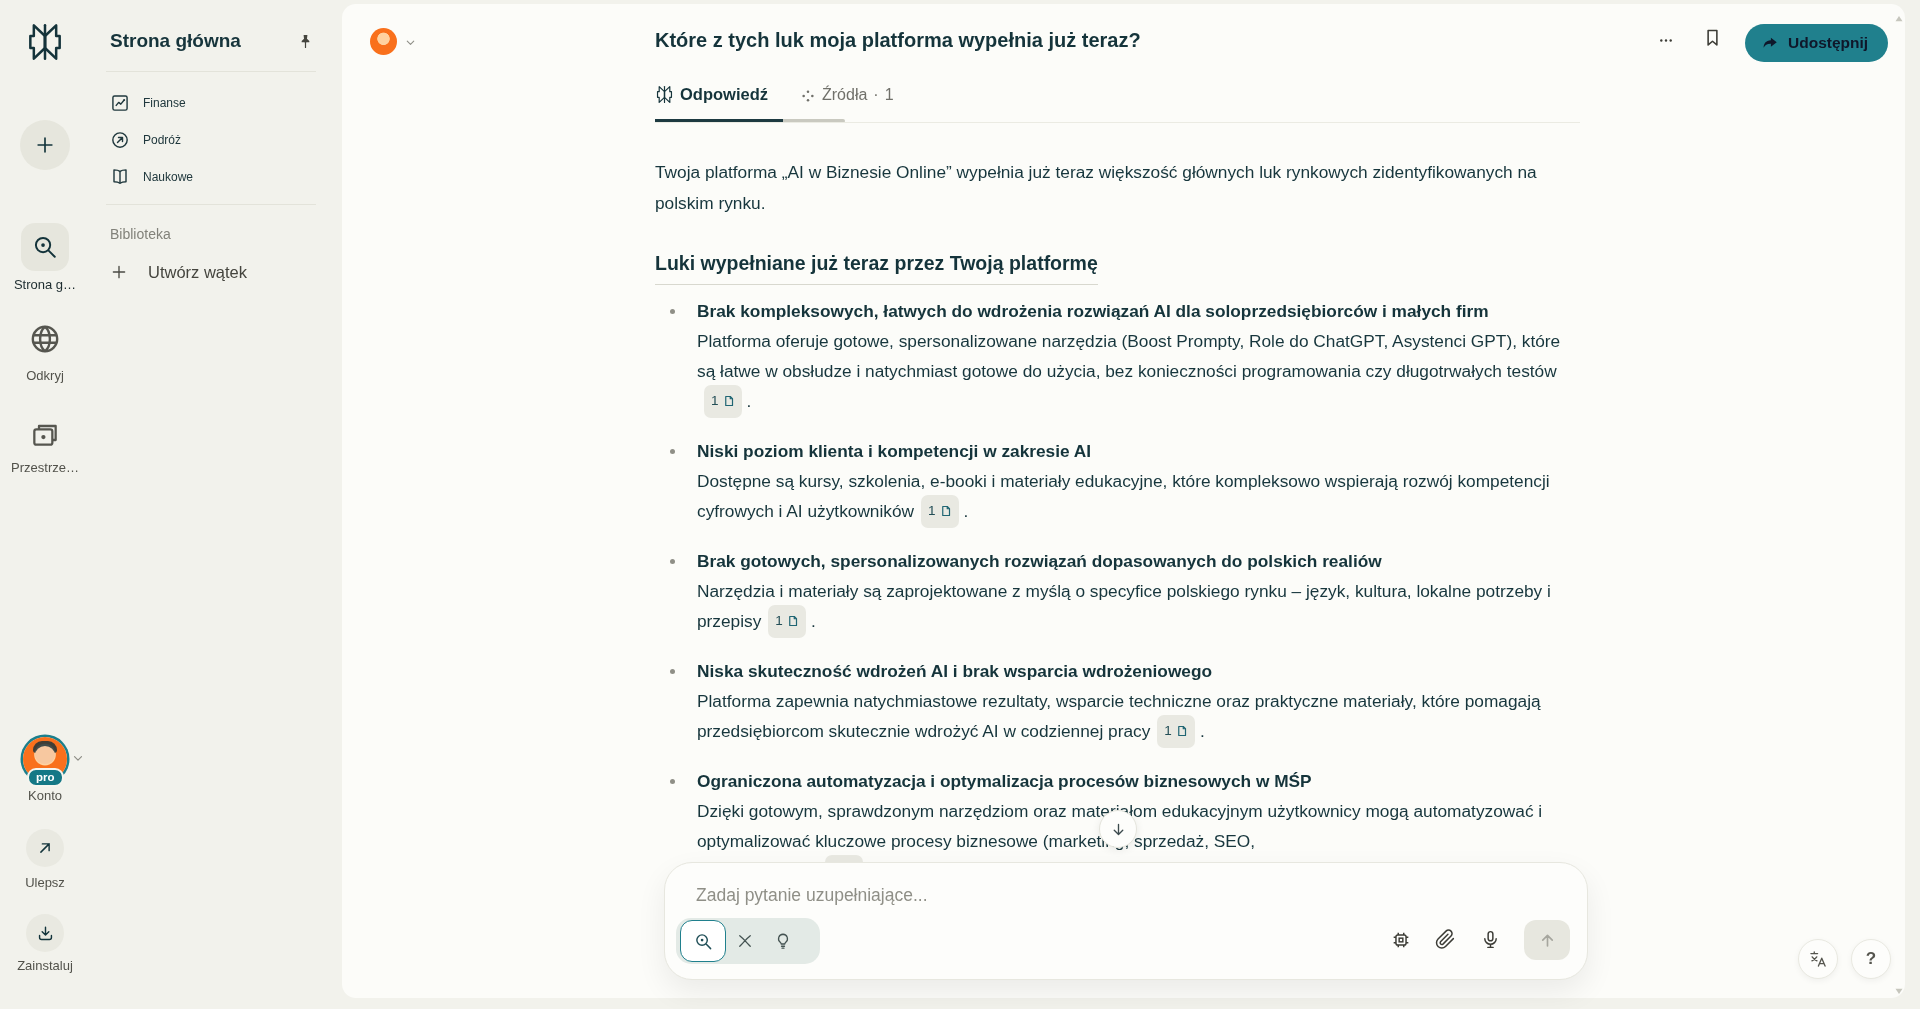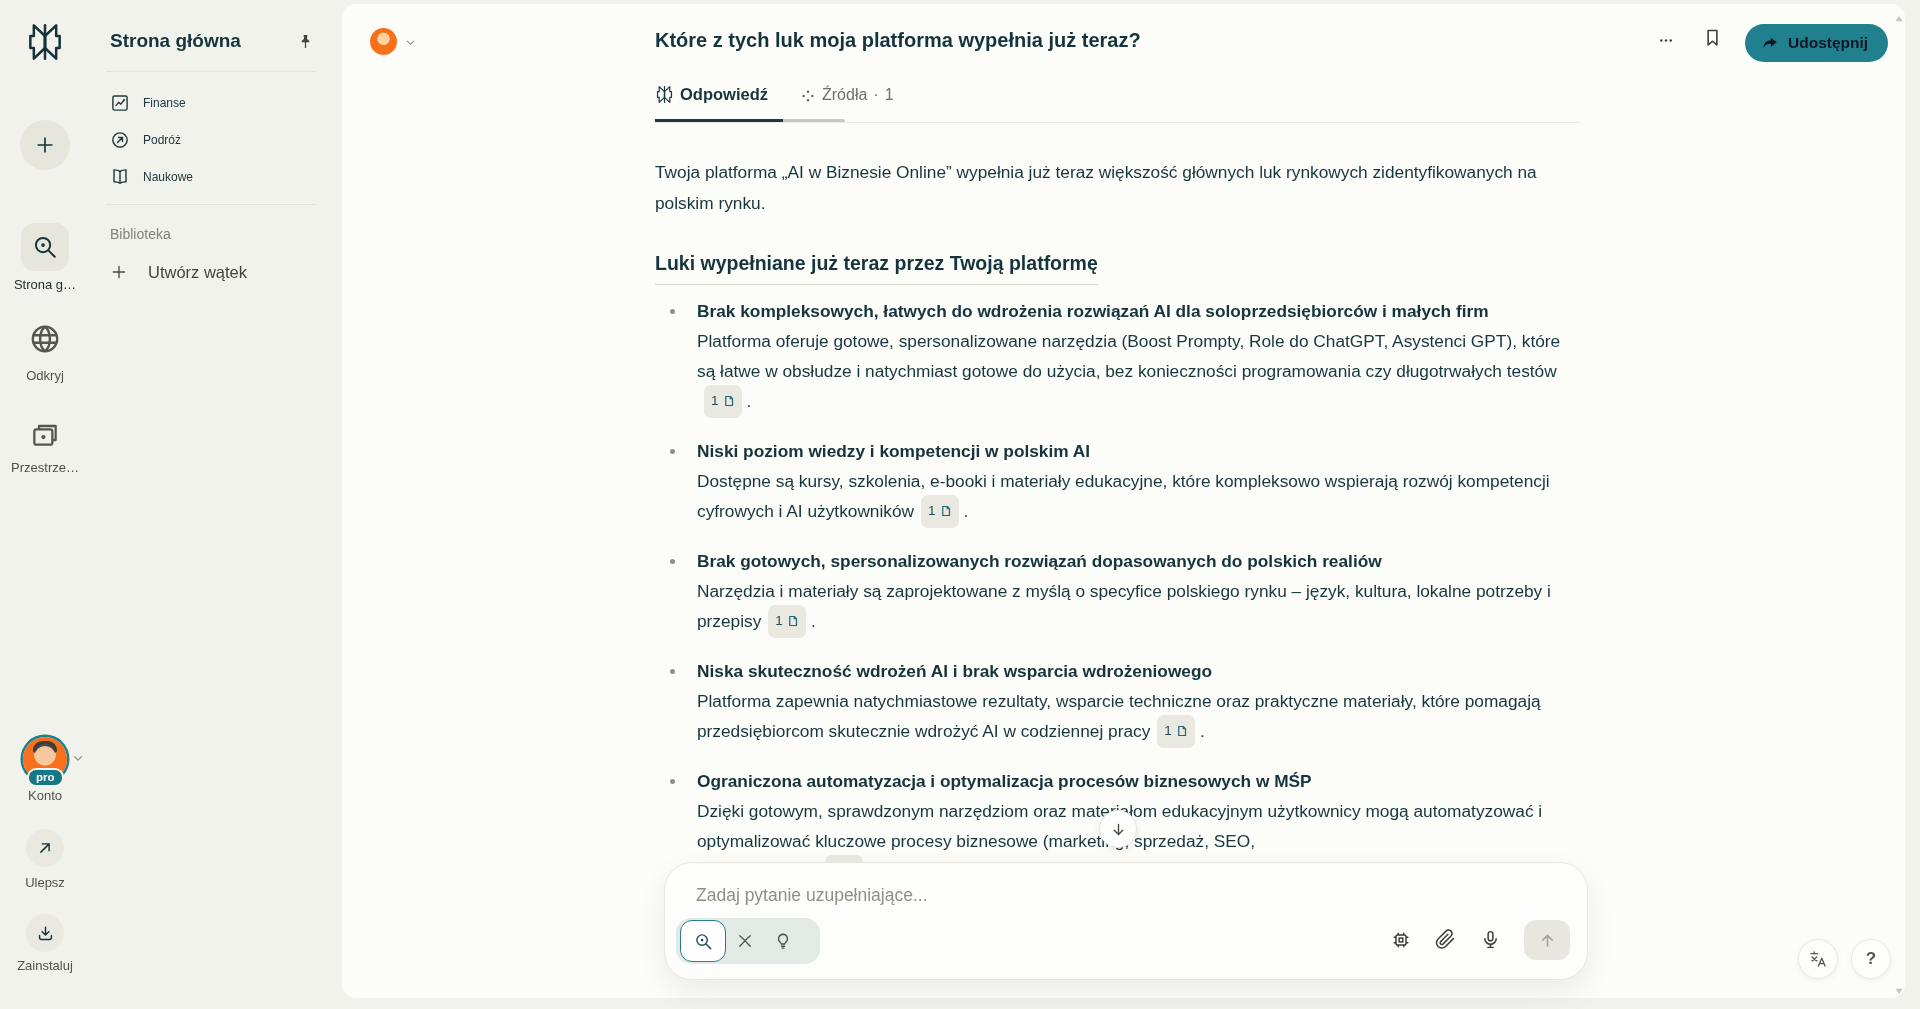--- a/index.html
+++ b/index.html
@@ -404,21 +404,21 @@
   <li>
     <div class="b-title">Brak kompleksowych, łatwych do wdrożenia rozwiązań AI dla soloprzedsiębiorców i małych firm</div>
     <div class="b-body"><span>Platforma oferuje gotowe, spersonalizowane narzędzia (Boost Prompty, Role do ChatGPT, Asystenci GPT), które są łatwe w obsłudze i natychmiast gotowe do użycia, bez konieczności programowania czy długotrwałych testów</span><span class="cite">
           <span>1</span>
           <svg class="ic doc" width="12" height="12" viewBox="0 0 24 24">
             <use href="#i-doc"></use>
           </svg>
         </span><span>.</span></div>
   </li>
   <li>
-    <div class="b-title">Niski poziom wiedzy i kompetencji w polskim AI</div>
+    <div class="b-title">Niski poziom klienta i kompetencji w zakresie AI</div>
     <div class="b-body"><span>Dostępne są kursy, szkolenia, e-booki i materiały edukacyjne, które kompleksowo wspierają rozwój kompetencji cyfrowych i AI użytkowników</span><span class="cite">
           <span>1</span>
           <svg class="ic doc" width="12" height="12" viewBox="0 0 24 24">
             <use href="#i-doc"></use>
           </svg>
         </span><span>.</span></div>
   </li>
   <li>
     <div class="b-title">Brak gotowych, spersonalizowanych rozwiązań dopasowanych do polskich realiów</div>
     <div class="b-body"><span>Narzędzia i materiały są zaprojektowane z myślą o specyfice polskiego rynku – język, kultura, lokalne potrzeby i przepisy</span><span class="cite">

